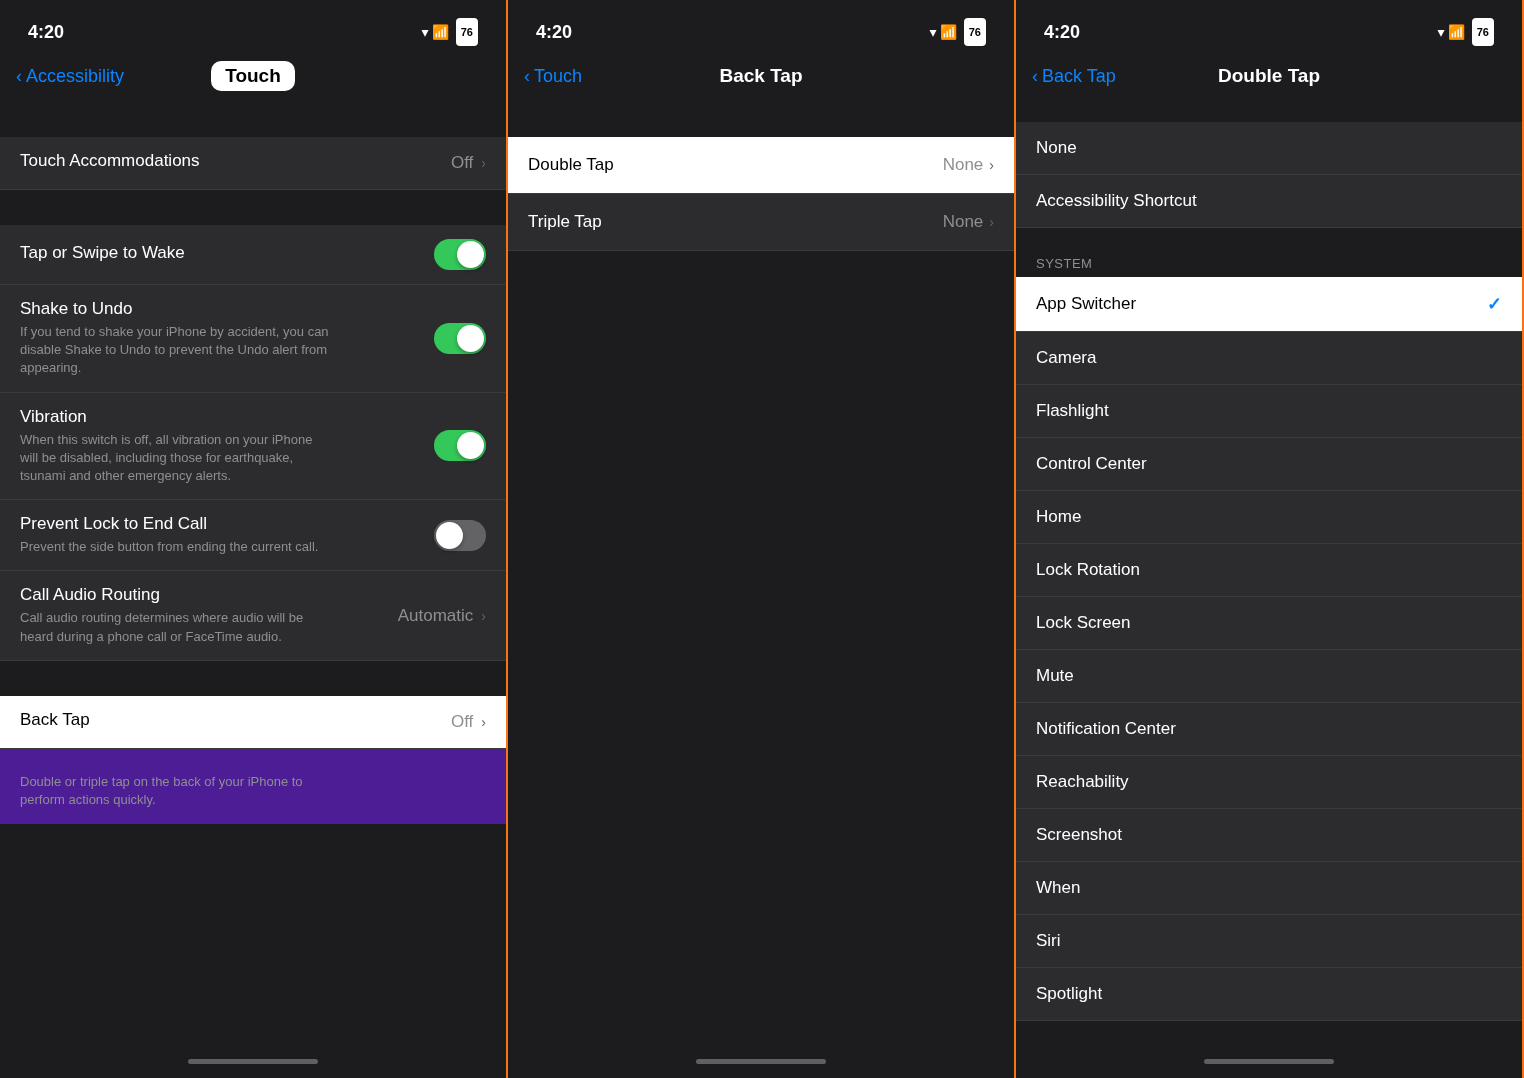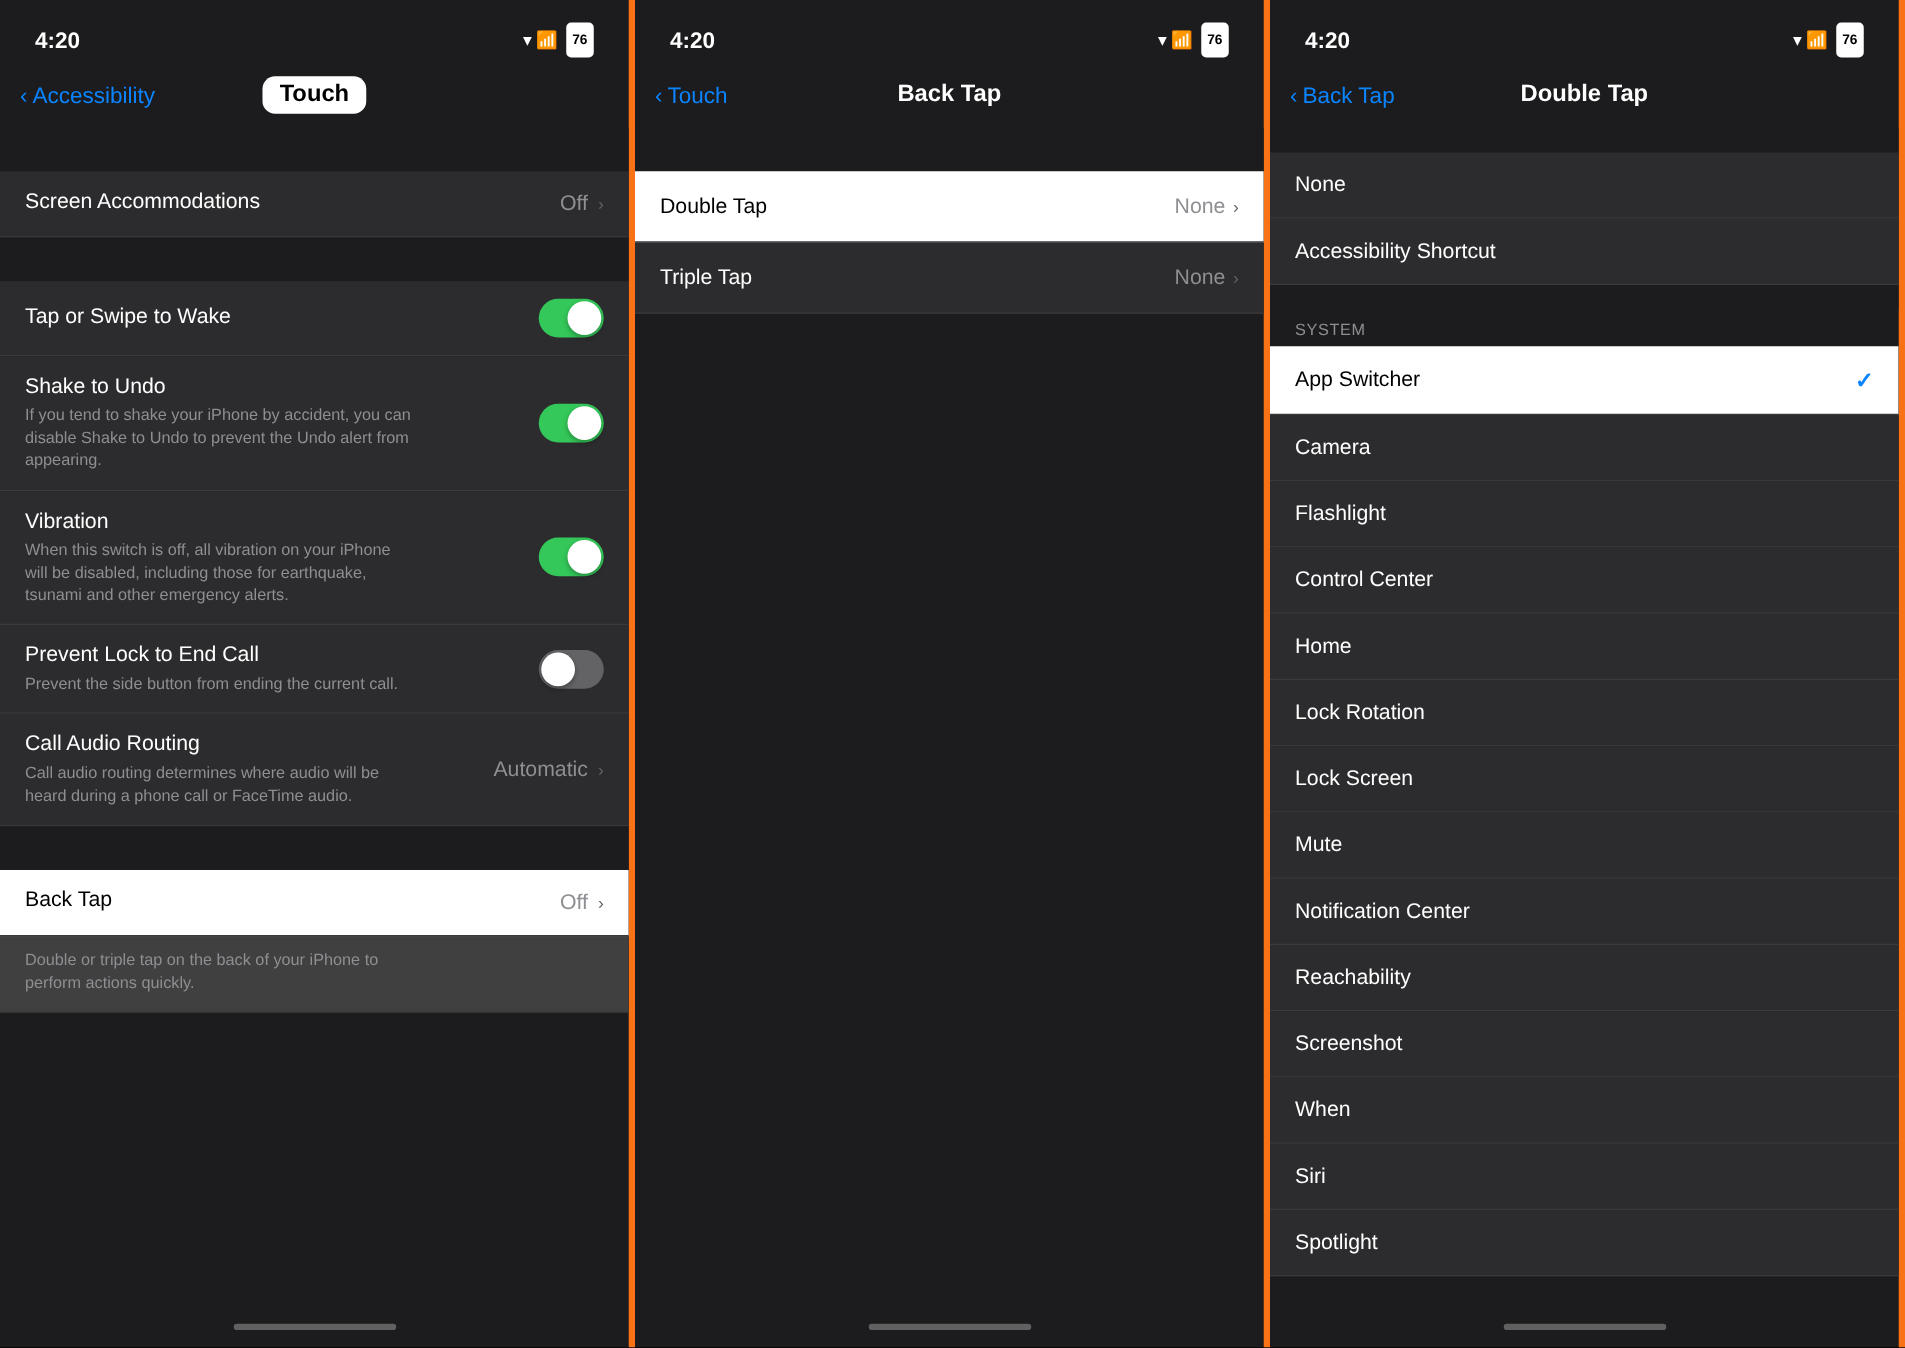--- a/index.html
+++ b/index.html
@@ -12,21 +12,21 @@
       overflow: hidden;
     }
 
     .phone-panel {
       width: 508px;
       height: 1078px;
       background: #1c1c1e;
       display: flex;
       flex-direction: column;
       position: relative;
-      border-right: 5px solid #f97316;
+      border-right: 2px solid #f97316;
     }
 
     
     .status-bar {
       display: flex;
       justify-content: space-between;
       align-items: center;
       padding: 14px 28px 0 28px;
       height: 50px;
     }
@@ -287,21 +287,21 @@
       <span>Accessibility</span>
     </div>
     <span class="nav-title-highlight">Touch</span>
   </div>
 
   <div class="settings-list">
     <div class="list-gap"></div>
 
     <div class="settings-item">
       <div class="settings-item-left">
-        <div class="settings-item-title">Screen Accommodations</div>
+        <div class="settings-item-title">Touch Accommodations</div>
       </div>
       <div class="settings-item-right">
         <span>Off</span>
         <span class="chevron">›</span>
       </div>
     </div>
 
     <div class="list-gap"></div>
 
     <div class="settings-item">
@@ -367,21 +367,21 @@
     <div class="settings-item highlighted">
       <div class="settings-item-left">
         <div class="settings-item-title">Back Tap</div>
       </div>
       <div class="settings-item-right">
         <span>Off</span>
         <span class="chevron">›</span>
       </div>
     </div>
 
-    <div class="settings-item" style="background:#404040; border-top: none; padding: 10px 20px 14px 20px;">
+    <div class="settings-item" style="background:#4c1d95; border-top: none; padding: 24px 20px 14px 20px;">
       <div class="settings-item-desc">Double or triple tap on the back of your iPhone to perform actions quickly.</div>
     </div>
   </div>
 
   <div class="home-indicator">
     <div class="home-bar"></div>
   </div>
 </div>
 
 <div class="phone-panel panel2">

